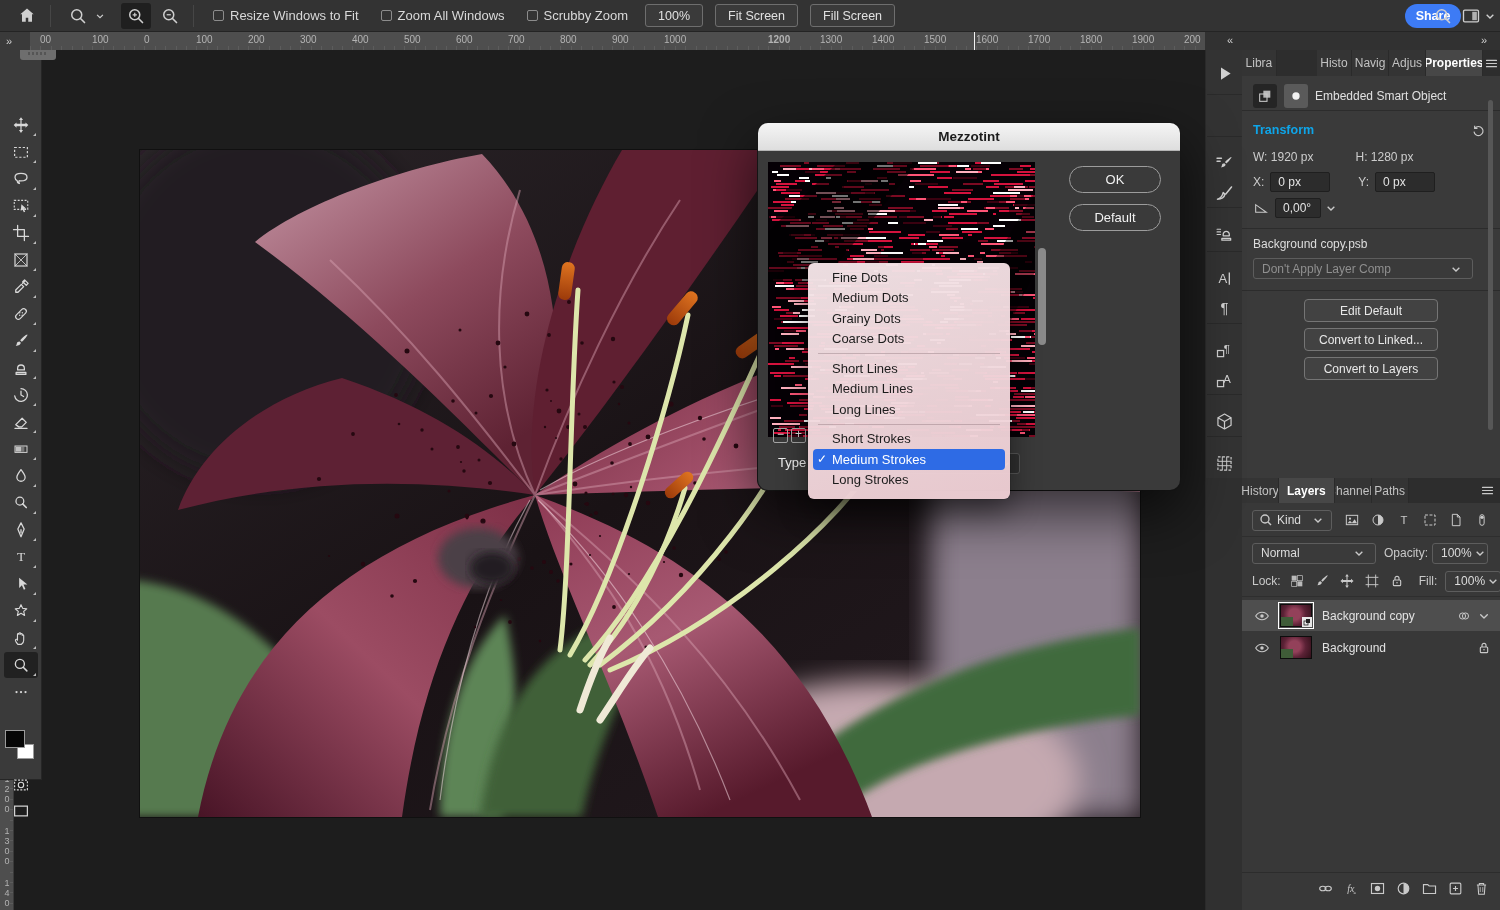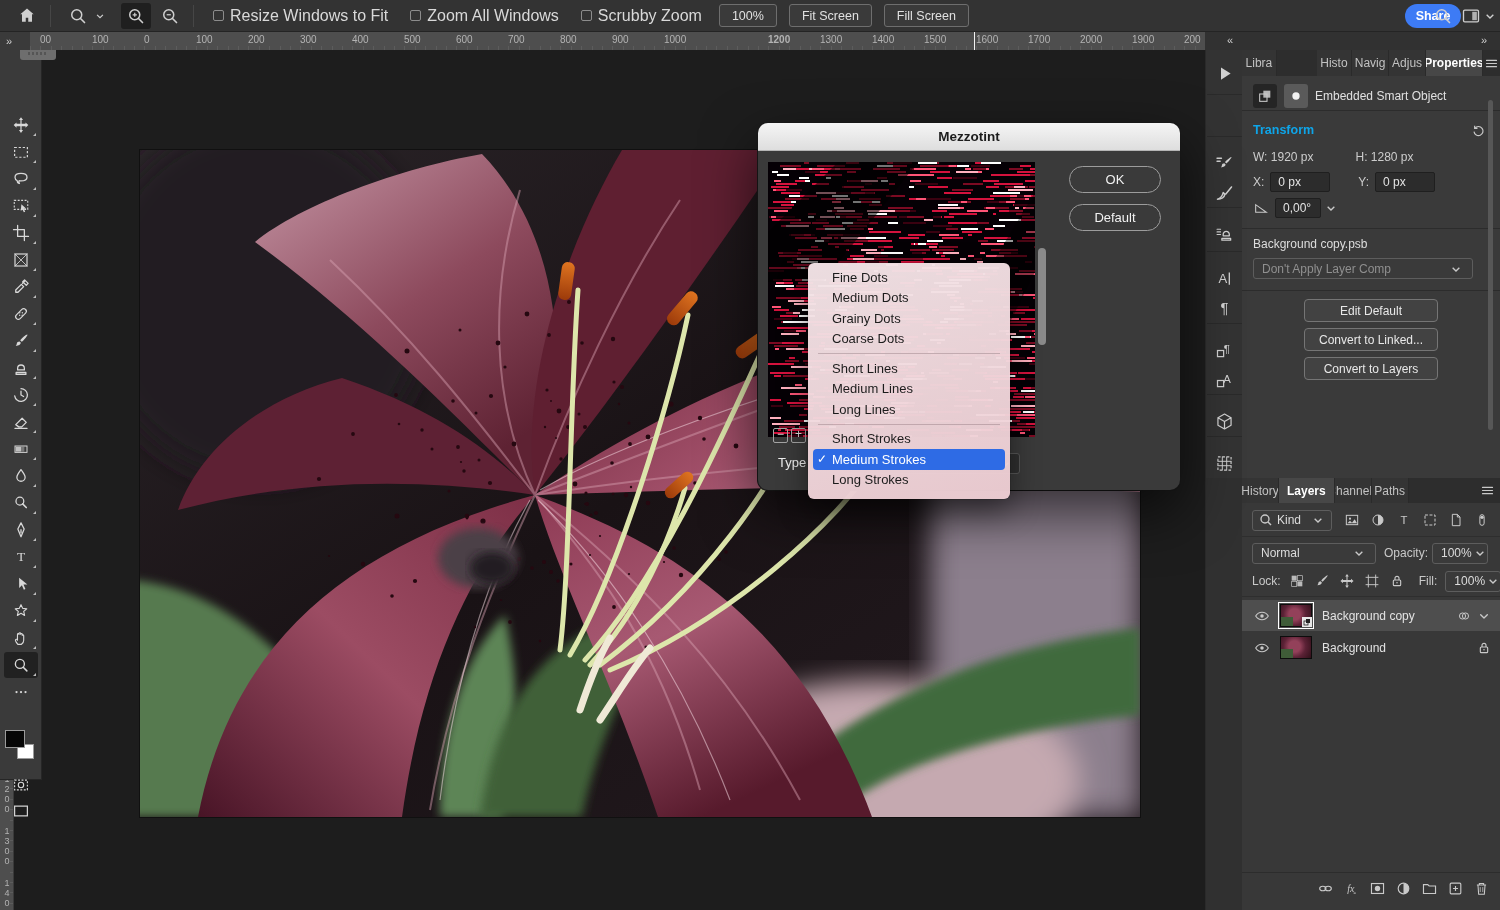--- a/index.html
+++ b/index.html
@@ -7,21 +7,21 @@
   .abs { position:absolute; }
   #stage { position:relative; width:1500px; height:910px; background:#1d1d1d; color:#d6d6d6; font-size:12px; }
 
   
   #topbar { left:0; top:0; width:1500px; height:32px; background:#333333; border-bottom:1px solid #242424; display:flex; align-items:center; z-index:30; }
   .tb-sep { width:1px; height:22px; background:#464646; margin:0 8px; }
   .tb-icon { display:flex; align-items:center; justify-content:center; width:30px; height:26px; color:#cfcfcf; }
   .tb-icon svg{ width:20px; height:20px; }
   .tb-tool { display:flex; align-items:center; height:26px; border-radius:3px; color:#d6d6d6; }
   .tb-tool.pressed { background:#1f1f1f; }
-  .chk { display:flex; align-items:center; gap:6px; margin:0 11px; color:#d9d9d9; font-size:16px; white-space:nowrap; }
+  .chk { display:flex; align-items:center; gap:6px; margin:0 11px; color:#d9d9d9; font-size:13px; white-space:nowrap; }
   .chk .box { width:11px; height:11px; border:1px solid #8c8c8c; border-radius:2px; background:transparent; }
   .tb-btn { height:23px; padding:0 12px; margin:0 6px; border:1px solid #6e6e6e; border-radius:3px; background:#3a3a3a; color:#e0e0e0; font-size:12.5px; display:flex; align-items:center; }
   #share-btn { position:absolute; left:1361px; top:4px; width:56px; height:24px; background:#3d7bf5; border-radius:13px; color:#fff; font-size:12.5px; font-weight:bold; display:flex; align-items:center; justify-content:center;margin-left:44px; }
 
   
   #ruler-corner { left:0; top:32px; width:30px; height:18px; background:#3a3a3a; color:#cfcfcf; font-size:11px; display:flex; align-items:center; padding-left:6px; z-index:21; }
   #hruler { left:30px; top:32px; width:1175px; height:18px; background:#4e4e4e; overflow:hidden; z-index:20;
     background-image:repeating-linear-gradient(90deg,#5c5c5c 0 1px,transparent 1px 10.4px);
     background-size:100% 4px; background-repeat:no-repeat; background-position:0 14px; }
   .hr-lab { position:absolute; top:2px; color:#b3b3b3; font-size:10px; }
@@ -399,21 +399,21 @@
       <span class="hr-lab" style="left: 530px;">800</span>
       <span class="hr-lab" style="left: 582px;">900</span>
       <span class="hr-lab" style="left: 634px;">1000</span>
       <span class="hr-lab" style="left: 686px; margin-top: 21px;">1100</span>
       <span class="hr-lab" style="left: 738px; font-weight: bold;">1200</span>
       <span class="hr-lab" style="left: 790px;">1300</span>
       <span class="hr-lab" style="left: 842px;">1400</span>
       <span class="hr-lab" style="left: 894px;">1500</span>
       <span class="hr-lab" style="left: 946px;">1600</span>
       <span class="hr-lab" style="left: 998px;">1700</span>
-      <span class="hr-lab" style="left: 1050px;">2000</span>
+      <span class="hr-lab" style="left: 1050px;">1800</span>
       <span class="hr-lab" style="left: 1102px;">1900</span>
       <span class="hr-lab" style="left: 1154px;">200</span>
     </div>
   <div class="abs" id="vruler">
       <span class="vr-lab" style="top: 724px;">1<br>2<br>0<br>0</span>
       <span class="vr-lab" style="top: 776px;">1<br>3<br>0<br>0</span>
       <span class="vr-lab" style="top: 828px;">1<br>4<br>0</span>
     </div>
   <div class="abs" id="dock-header">
     <span class="abs" style="left:22px;top:2px">«</span>

